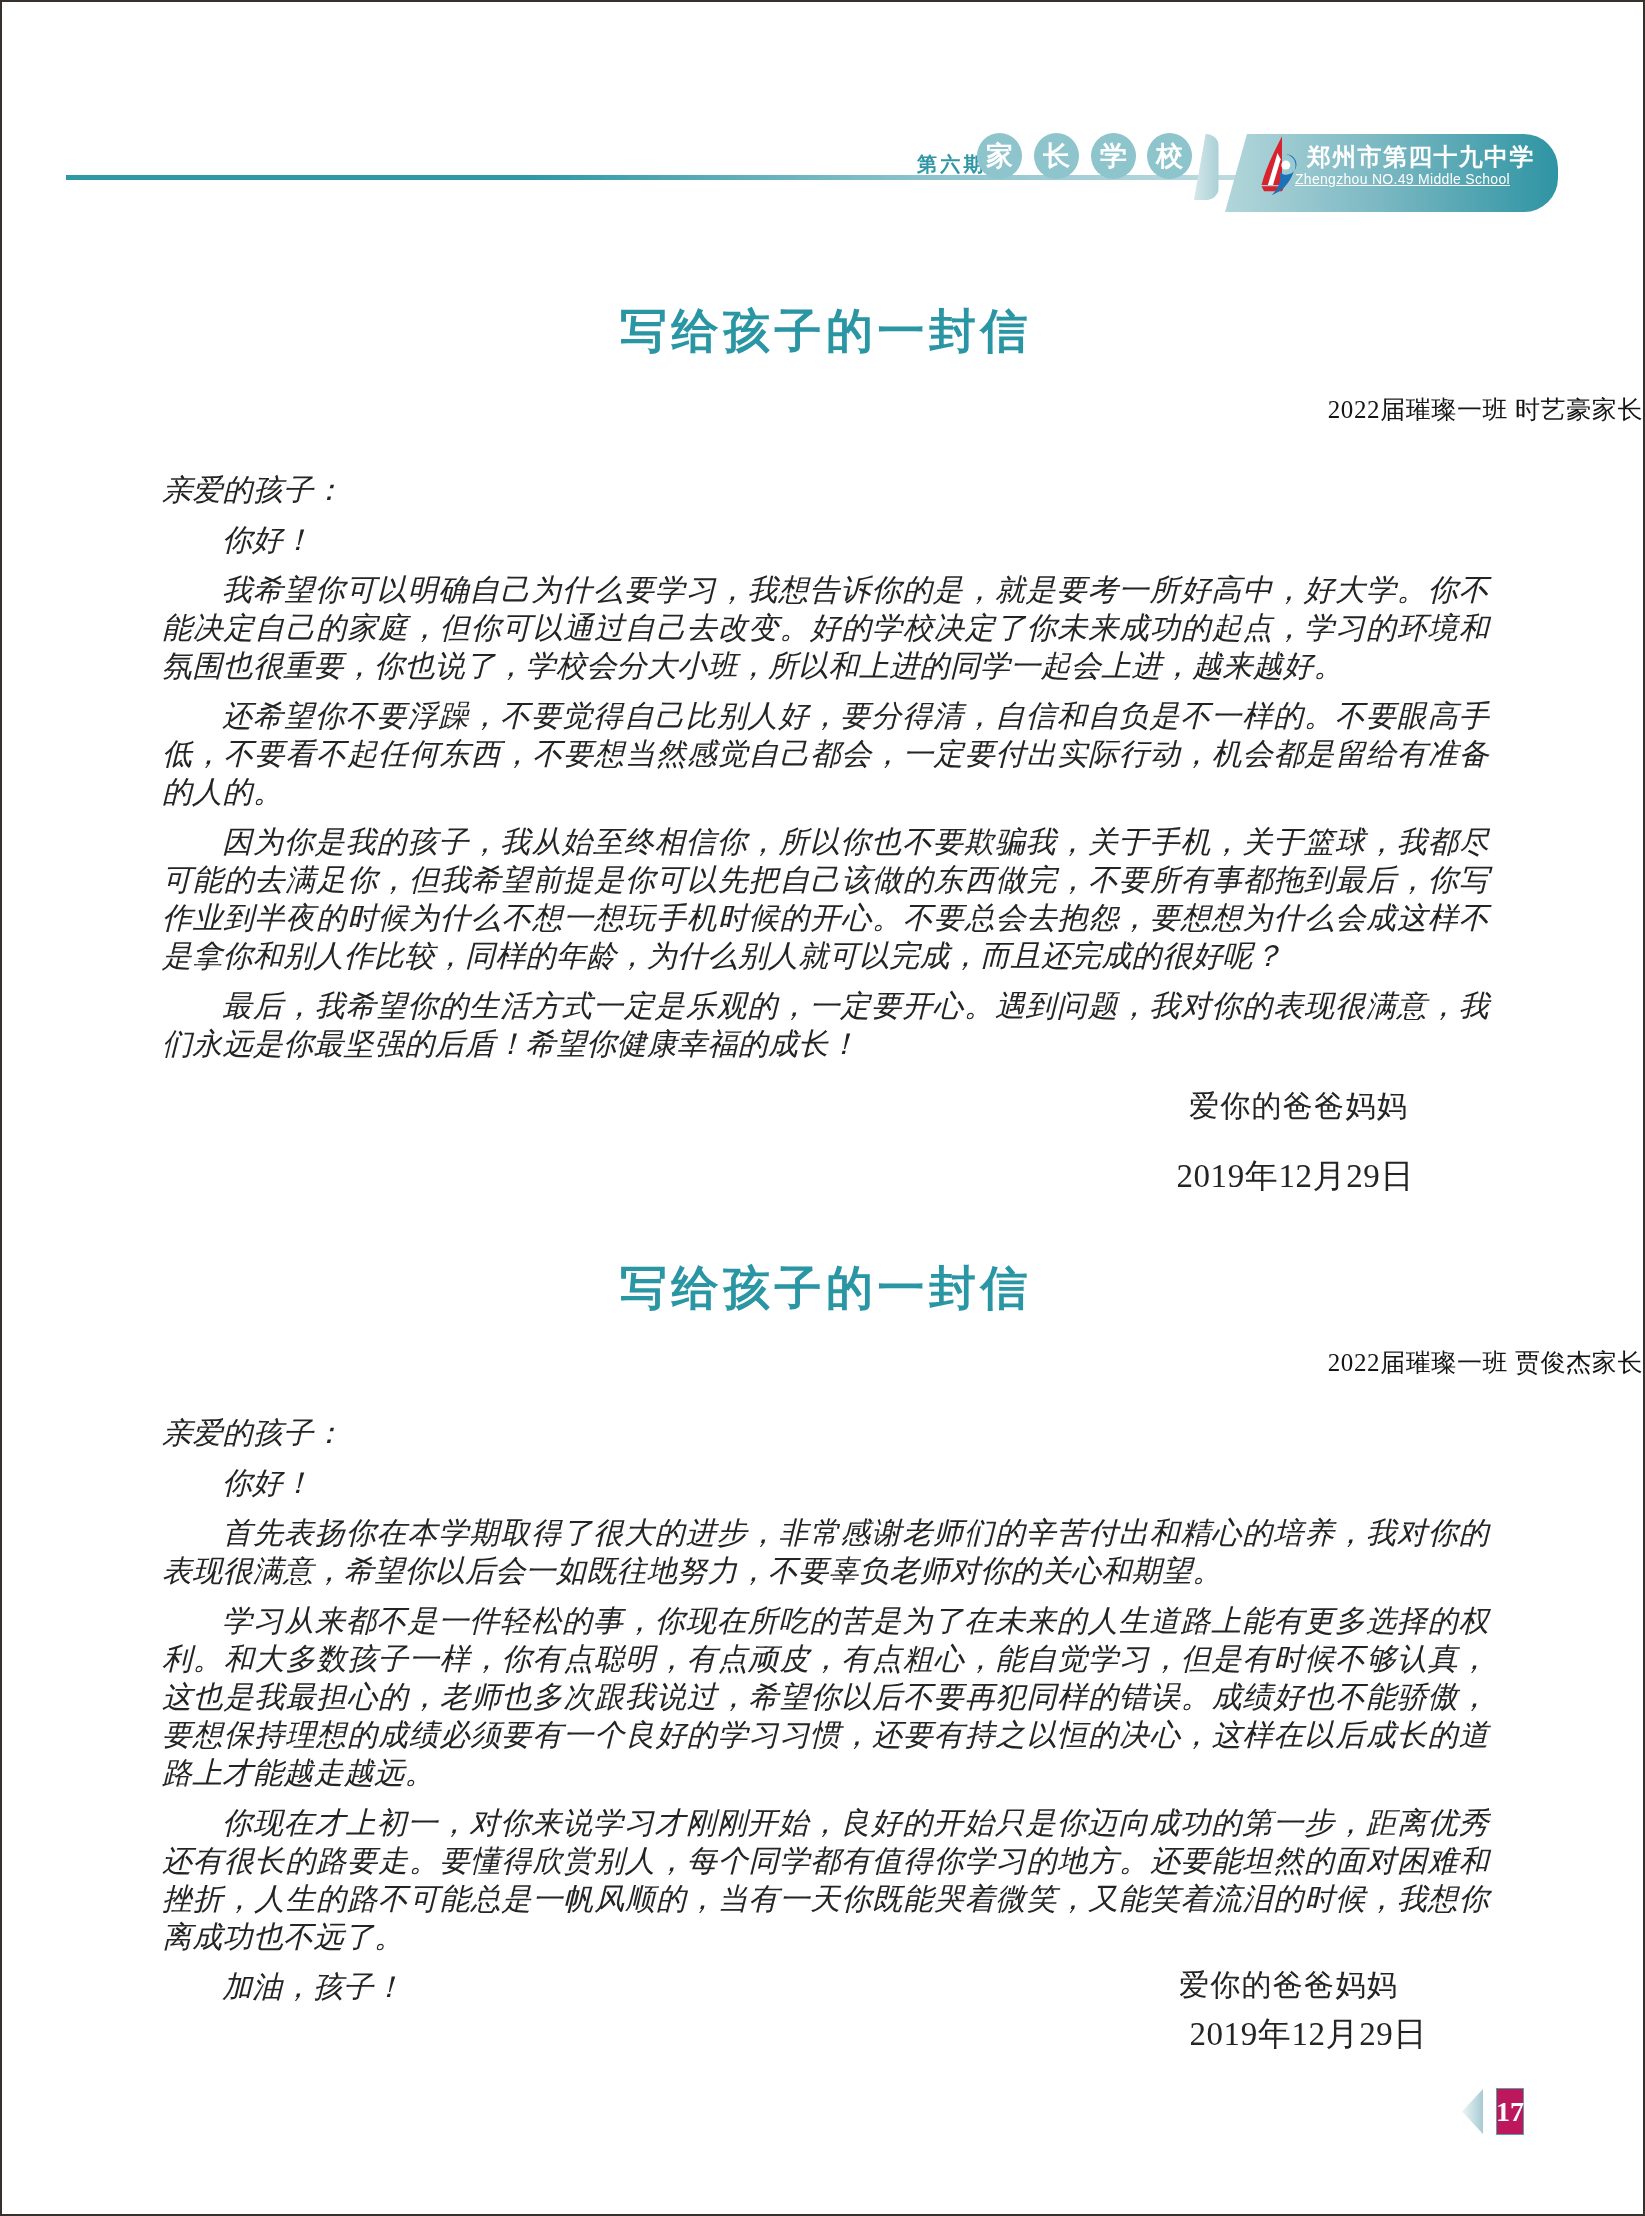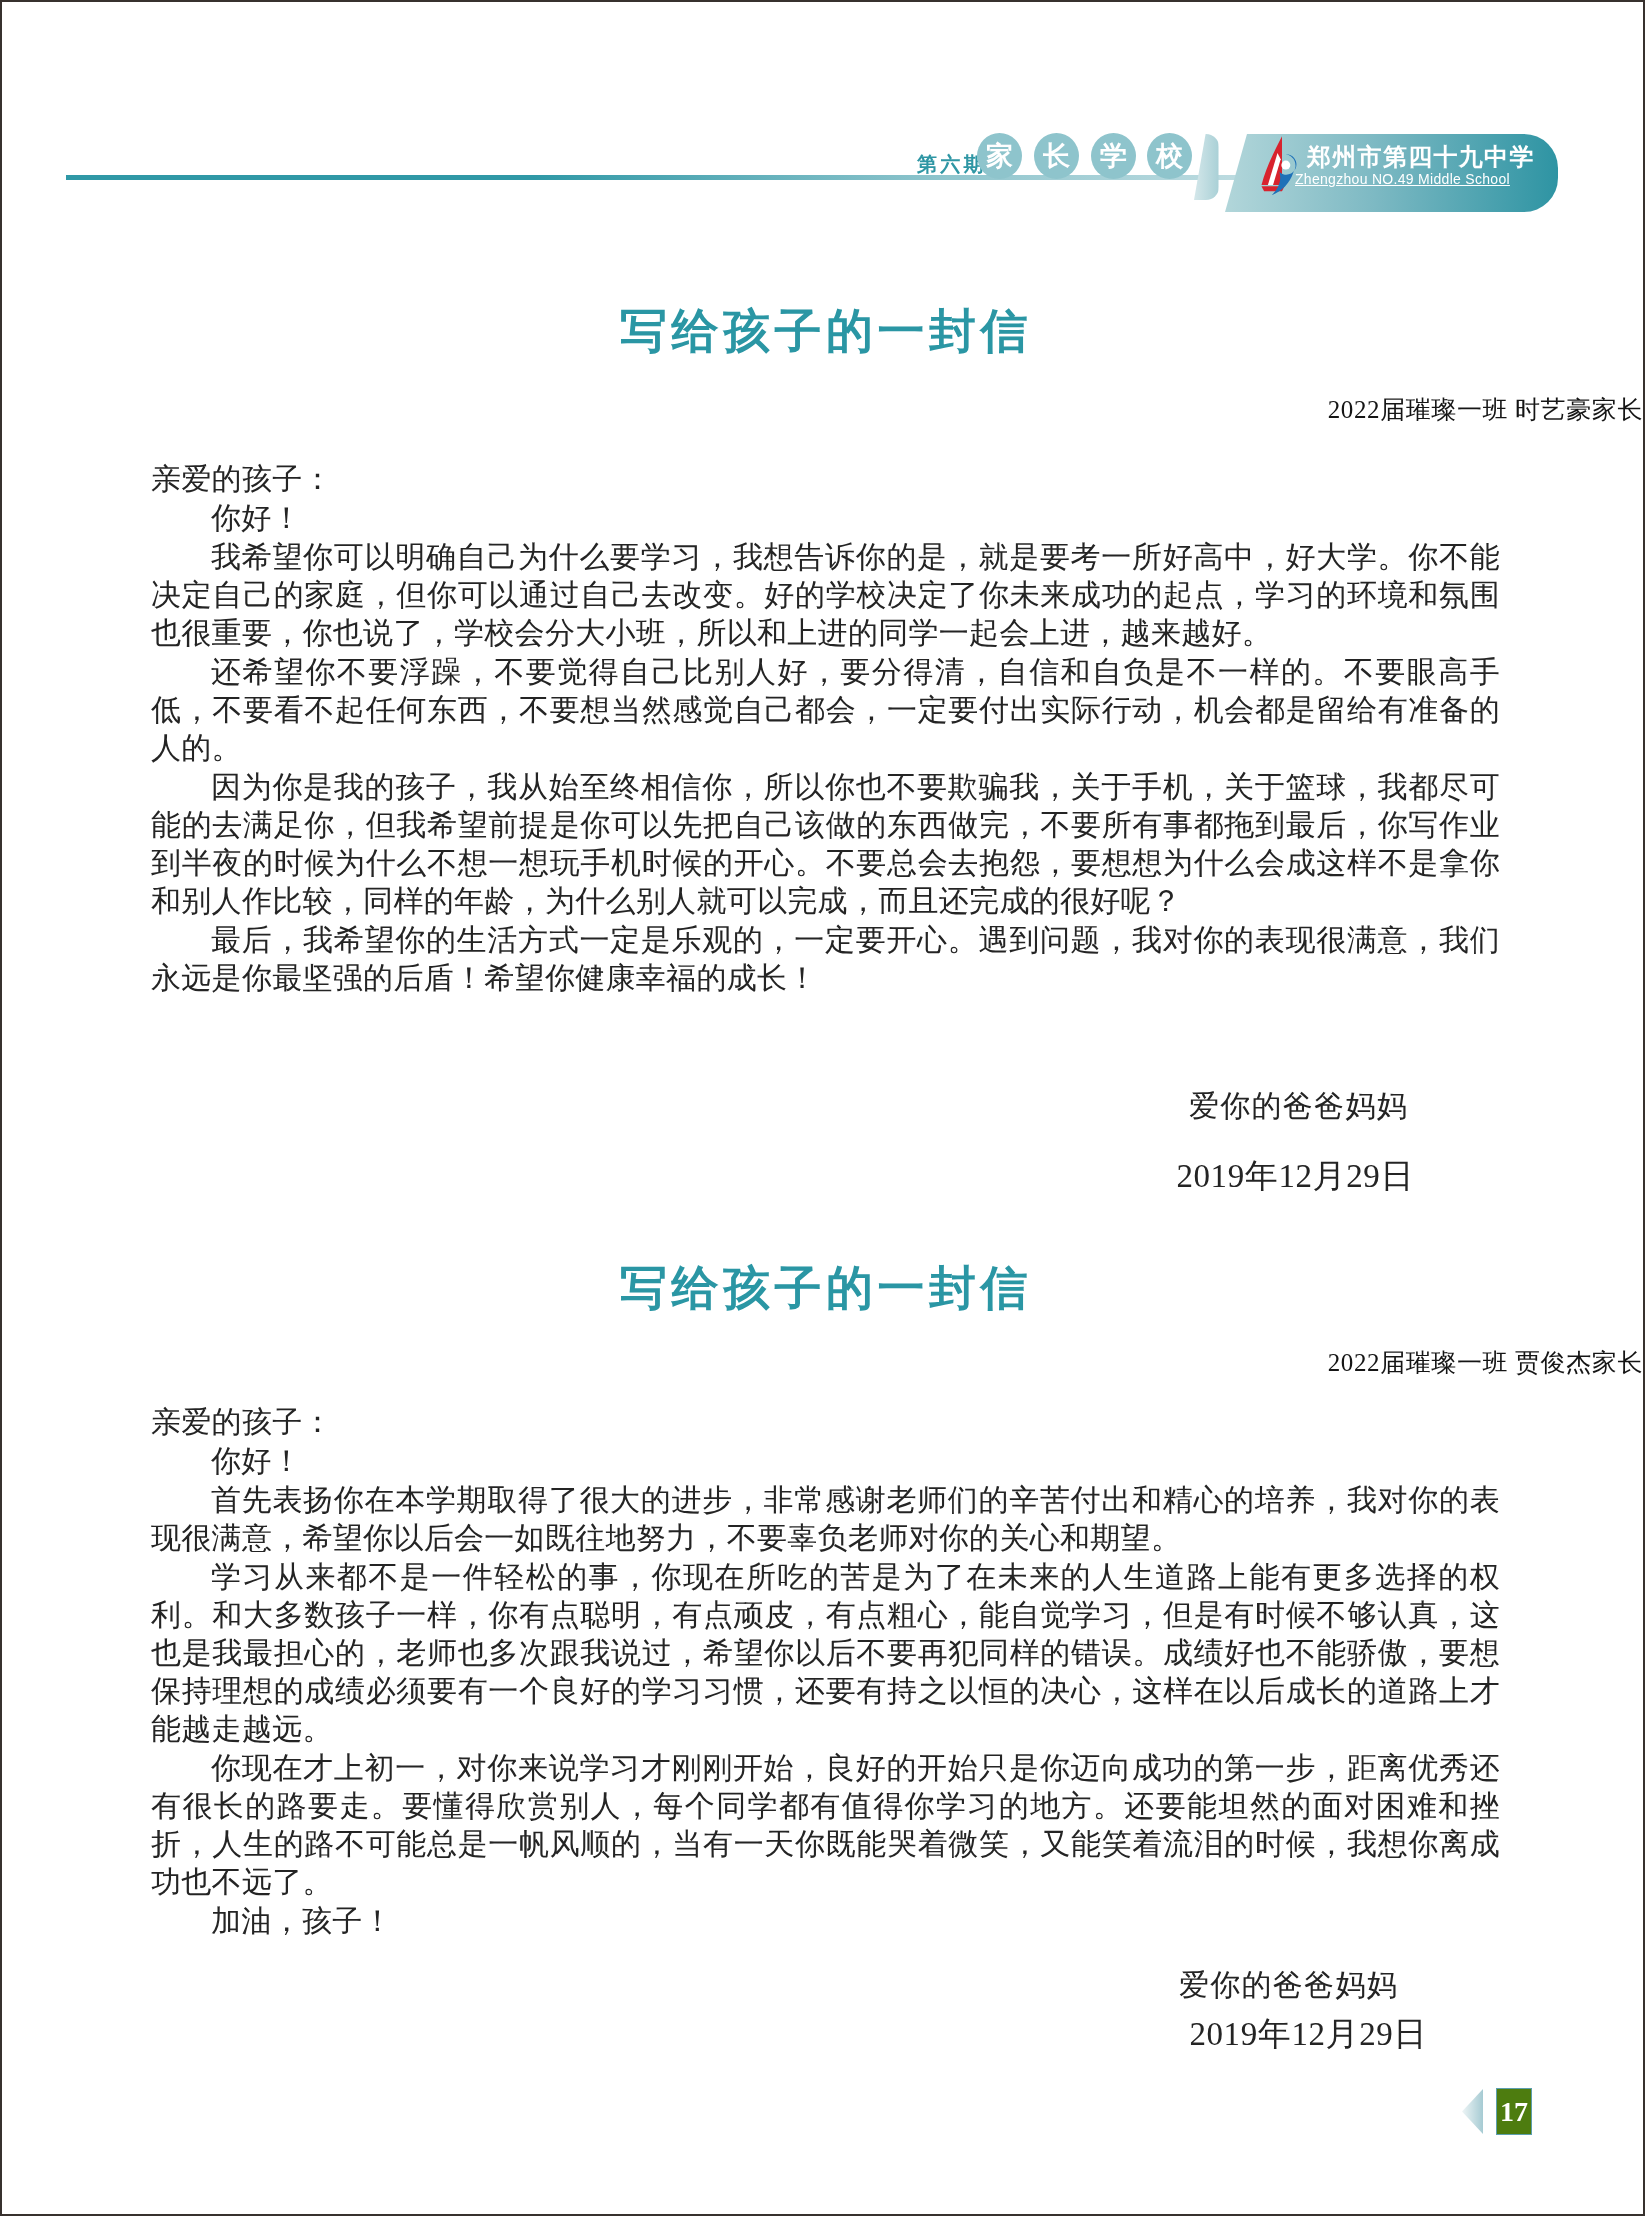--- a/index.html
+++ b/index.html
@@ -75,41 +75,41 @@
   }
   .l1 .letter-byline{top:98px;}
   .l2 .letter-byline{top:94px;}
   .letter-body{
     position:absolute;left:148px;width:1351px;
     font-size:30px;line-height:38px;text-align:justify;
     letter-spacing:0.3px;color:#242424;
   }
   .l1 .letter-body{top:164px;}
   .l2 .letter-body{top:150px;}
-  .letter-body p{margin:1px;}
+  .letter-body p{margin:12px;font-style:italic;}
   .letter-body p.indent{text-indent:2em;}
   .signoff{
     position:absolute;font-size:30px;letter-spacing:1.3px;color:#242424;white-space:nowrap;text-align:center;
   }
   .l1 .signoff{top:791px;right:235px;}
   .l2 .signoff{top:713px;right:245px;}
   .sign-date{
     position:absolute;font-size:33px;letter-spacing:0.6px;color:#242424;white-space:nowrap;text-align:center;
   }
   .l1 .sign-date{top:859px;right:229px;}
   .l2 .sign-date{top:760px;right:216px;}
   
   .page-marker-triangle{
     position:absolute;left:1460px;top:2087px;width:21px;height:45px;
     background:linear-gradient(90deg,#eef5f6,#a6cbd3);
     clip-path:polygon(0 50%,100% 0,100% 100%);
   }
   .page-number-box{
-    position:absolute;left:1494px;top:2086px;width:36px;height:47px;
-    background:#4d7c0f;border:1.3px solid #5d9fae;box-sizing:border-box;
+    position:absolute;left:1494px;top:2086px;width:28px;height:47px;
+    background:#be185d;border:1.3px solid #5d9fae;box-sizing:border-box;
     display:flex;align-items:center;justify-content:center;
     color:#ffffff;font-size:28px;font-weight:bold;
     font-family:"Liberation Serif","DejaVu Serif",serif;
   }
 </style>
 </head>
 <body>
 
 <div class="page">
 

